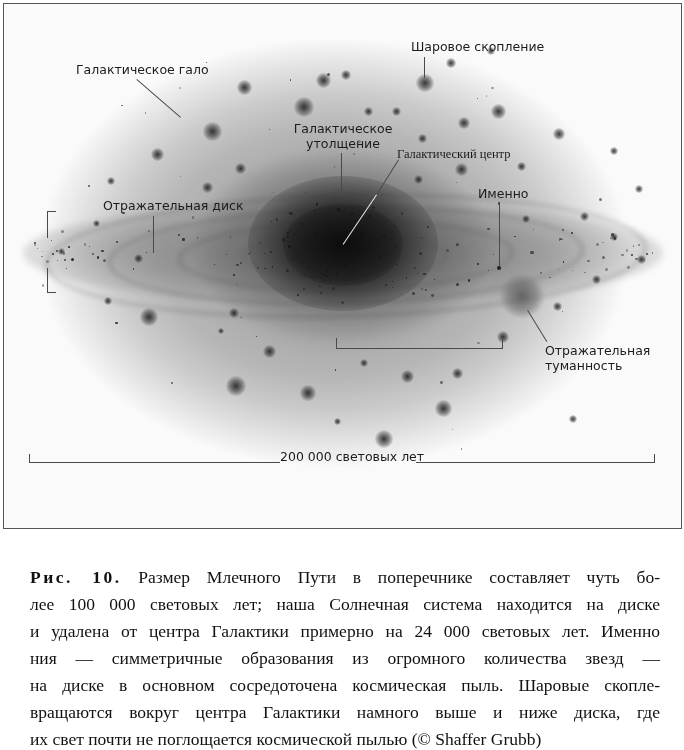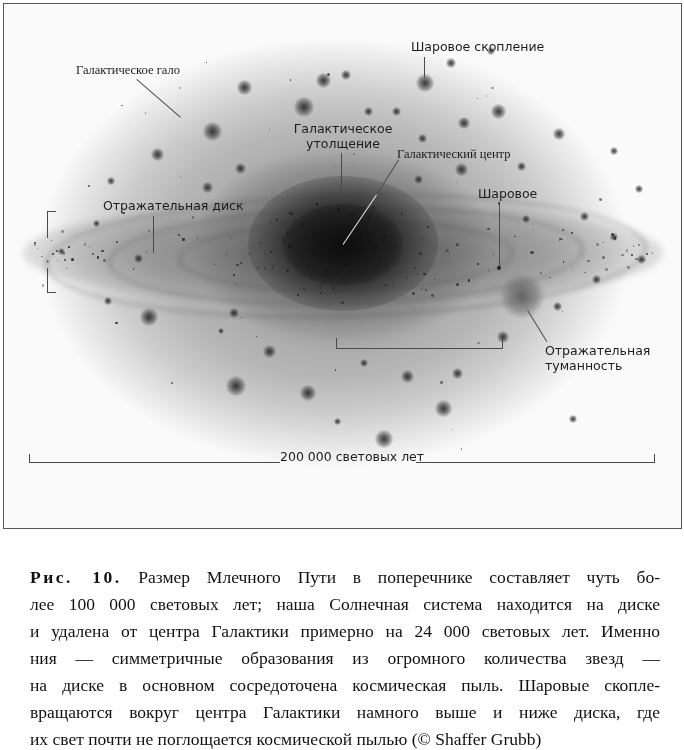--- a/index.html
+++ b/index.html
@@ -42,21 +42,21 @@
     left:282px;top:203px;width:120px;height:82px;
     background:radial-gradient(ellipse, rgba(12,12,12,.95) 0%, rgba(25,25,25,.6) 55%, rgba(40,40,40,0) 80%);
   }
   .nebula{
     left:498px;top:273px;width:46px;height:44px;filter:blur(1px);
     background:radial-gradient(circle, rgba(85,85,85,.85) 0%, rgba(105,105,105,.55) 45%, rgba(130,130,130,0) 72%);
   }
   
   .lbl{position:absolute;font-size:12.5px;line-height:14.5px;color:#1c1c1c;white-space:nowrap;}
   .lbl-shar{left:410px;top:39px;}
-  .lbl-halo{left:75px;top:62px;font-family:Liberation Serif, serif;}
+  .lbl-halo{left:75px;top:62px;}
   .lbl-bulge{left:286px;top:121px;width:112px;text-align:center;white-space:normal;}
   .lbl-center{left:396px;top:146px;font-family:Liberation Serif, serif;}
   .lbl-sun{left:477px;top:186px;}
   .lbl-disk{left:102px;top:198px;}
   .lbl-neb{left:544px;top:343px;width:108px;white-space:normal;}
   .s13-text{left:6px;top:238px;width:82px;text-align:center;white-space:normal;}
   .s24-text{left:335px;top:333px;width:167px;text-align:center;}
   .s100-text{left:279px;top:449px;width:136px;text-align:center;}
   .ln{position:absolute;background:#4a4a4a;}
   .ln-shar{left:423px;top:56px;width:1.2px;height:21px;}
@@ -383,21 +383,21 @@
     <div class="lbl lbl-halo">Галактическое гало</div>
     <div class="ln ln-halo"></div>
 
     <div class="lbl lbl-bulge">Галактическое утолщение</div>
     <div class="ln ln-bulge"></div>
 
     <div class="lbl lbl-center">Галактический центр</div>
     <div class="ln ln-center-a"></div>
     <div class="ln ln-center-b"></div>
 
-    <div class="lbl lbl-sun">Шаровое</div>
+    <div class="lbl lbl-sun">Именно</div>
     <div class="ln ln-sun"></div>
     <div class="sun-dot"></div>
 
     <div class="lbl lbl-disk">Отражательная диск</div>
     <div class="ln ln-disk"></div>
 
     <div class="lbl lbl-neb">Отражательная туманность</div>
     <div class="ln ln-neb"></div>
 
     <div class="ln s13-tt"></div>

